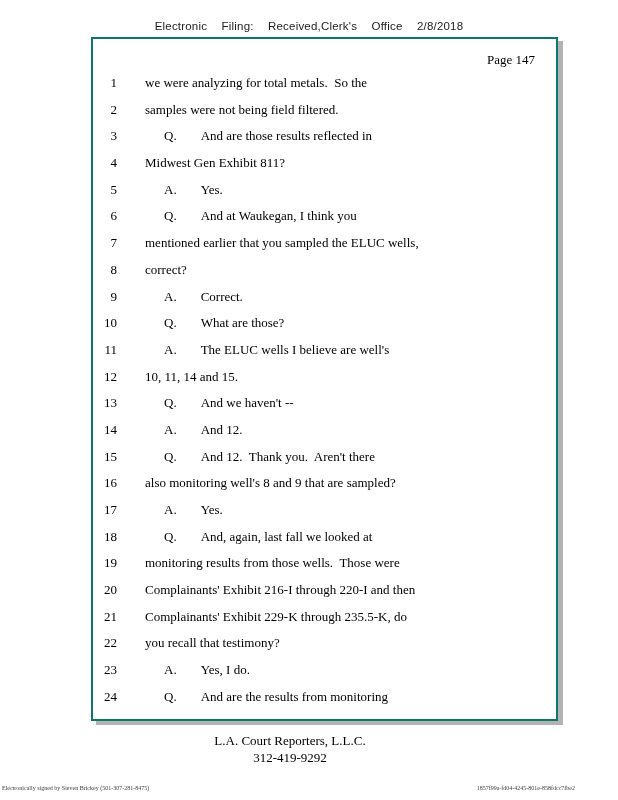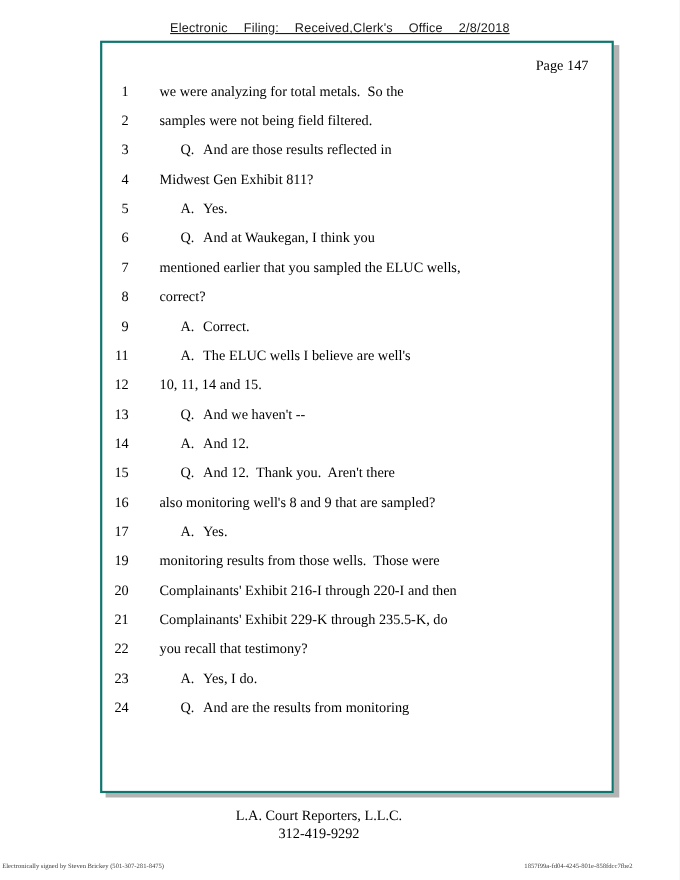--- a/index.html
+++ b/index.html
@@ -8,21 +8,20 @@
     background:#ffffff; overflow:hidden; margin:0 auto;
     font-family:"Liberation Serif", serif; color:#000;
   }
   .filing-header {
     position:absolute; top:20px; left:0; width:100%;
     text-align:center;
     font-family:"Liberation Sans", sans-serif;
     font-size:11.5px; color:#1c1c1c;
     word-spacing:11px; letter-spacing:0.2px;
     white-space:nowrap;
-    text-decoration:underline;
   }
   .doc-box {
     position:absolute; left:91px; top:37px;
     width:463px; height:680px;
     background:#ffffff;
     border:2px solid #0f766e;
     box-shadow:5px 4px 0 #b3b3b3;
   }
   .page-label {
     position:absolute; top:13px; right:21px;
@@ -34,21 +33,21 @@
   .line {
     height:26.7px; font-size:13px; line-height:15px;
     white-space:pre; overflow:visible;
   }
   .num {
     display:inline-block; width:18px; margin-left:6px;
     text-align:right;
   }
   .body { margin-left:28px; }
   .speaker { margin-left:19px; }
-  .utt.after-speaker { margin-left:8px;text-align:center; }
+  .utt.after-speaker { margin-left:24px;text-align:center; }
   .footer {
     position:absolute; top:733px; left:0; width:580px;
     text-align:center; font-size:13px; line-height:16.5px;
   }
   .fineprint-left {
     position:absolute; left:2px; top:785px;
     font-size:6px; color:#3d3d3d;
     font-family:"Liberation Serif", serif;
     transform-origin:left top;
     white-space:nowrap;
@@ -74,27 +73,29 @@
     <div class="lines">
         <div class="line"><span class="num">1</span><span class="body"><span class="utt">we were analyzing for total metals.  So the</span></span></div>
         <div class="line"><span class="num">2</span><span class="body"><span class="utt">samples were not being field filtered.</span></span></div>
         <div class="line"><span class="num">3</span><span class="body"><span class="speaker">Q.</span><span class="utt after-speaker">And are those results reflected in</span></span></div>
         <div class="line"><span class="num">4</span><span class="body"><span class="utt">Midwest Gen Exhibit 811?</span></span></div>
         <div class="line"><span class="num">5</span><span class="body"><span class="speaker">A.</span><span class="utt after-speaker">Yes.</span></span></div>
         <div class="line"><span class="num">6</span><span class="body"><span class="speaker">Q.</span><span class="utt after-speaker">And at Waukegan, I think you</span></span></div>
         <div class="line"><span class="num">7</span><span class="body"><span class="utt">mentioned earlier that you sampled the ELUC wells,</span></span></div>
         <div class="line"><span class="num">8</span><span class="body"><span class="utt">correct?</span></span></div>
         <div class="line"><span class="num">9</span><span class="body"><span class="speaker">A.</span><span class="utt after-speaker">Correct.</span></span></div>
+        <div class="line"><span class="num">10</span><span class="body"><span class="speaker">Q.</span><span class="utt after-speaker">What are those?</span></span></div>
         <div class="line"><span class="num">11</span><span class="body"><span class="speaker">A.</span><span class="utt after-speaker">The ELUC wells I believe are well's</span></span></div>
         <div class="line"><span class="num">12</span><span class="body"><span class="utt">10, 11, 14 and 15.</span></span></div>
         <div class="line"><span class="num">13</span><span class="body"><span class="speaker">Q.</span><span class="utt after-speaker">And we haven't --</span></span></div>
         <div class="line"><span class="num">14</span><span class="body"><span class="speaker">A.</span><span class="utt after-speaker">And 12.</span></span></div>
         <div class="line"><span class="num">15</span><span class="body"><span class="speaker">Q.</span><span class="utt after-speaker">And 12.  Thank you.  Aren't there</span></span></div>
         <div class="line"><span class="num">16</span><span class="body"><span class="utt">also monitoring well's 8 and 9 that are sampled?</span></span></div>
         <div class="line"><span class="num">17</span><span class="body"><span class="speaker">A.</span><span class="utt after-speaker">Yes.</span></span></div>
+        <div class="line"><span class="num">18</span><span class="body"><span class="speaker">Q.</span><span class="utt after-speaker">And, again, last fall we looked at</span></span></div>
         <div class="line"><span class="num">19</span><span class="body"><span class="utt">monitoring results from those wells.  Those were</span></span></div>
         <div class="line"><span class="num">20</span><span class="body"><span class="utt">Complainants' Exhibit 216-I through 220-I and then</span></span></div>
         <div class="line"><span class="num">21</span><span class="body"><span class="utt">Complainants' Exhibit 229-K through 235.5-K, do</span></span></div>
         <div class="line"><span class="num">22</span><span class="body"><span class="utt">you recall that testimony?</span></span></div>
         <div class="line"><span class="num">23</span><span class="body"><span class="speaker">A.</span><span class="utt after-speaker">Yes, I do.</span></span></div>
         <div class="line"><span class="num">24</span><span class="body"><span class="speaker">Q.</span><span class="utt after-speaker">And are the results from monitoring</span></span></div>
       </div>
   </div>
 
   <div class="footer">

